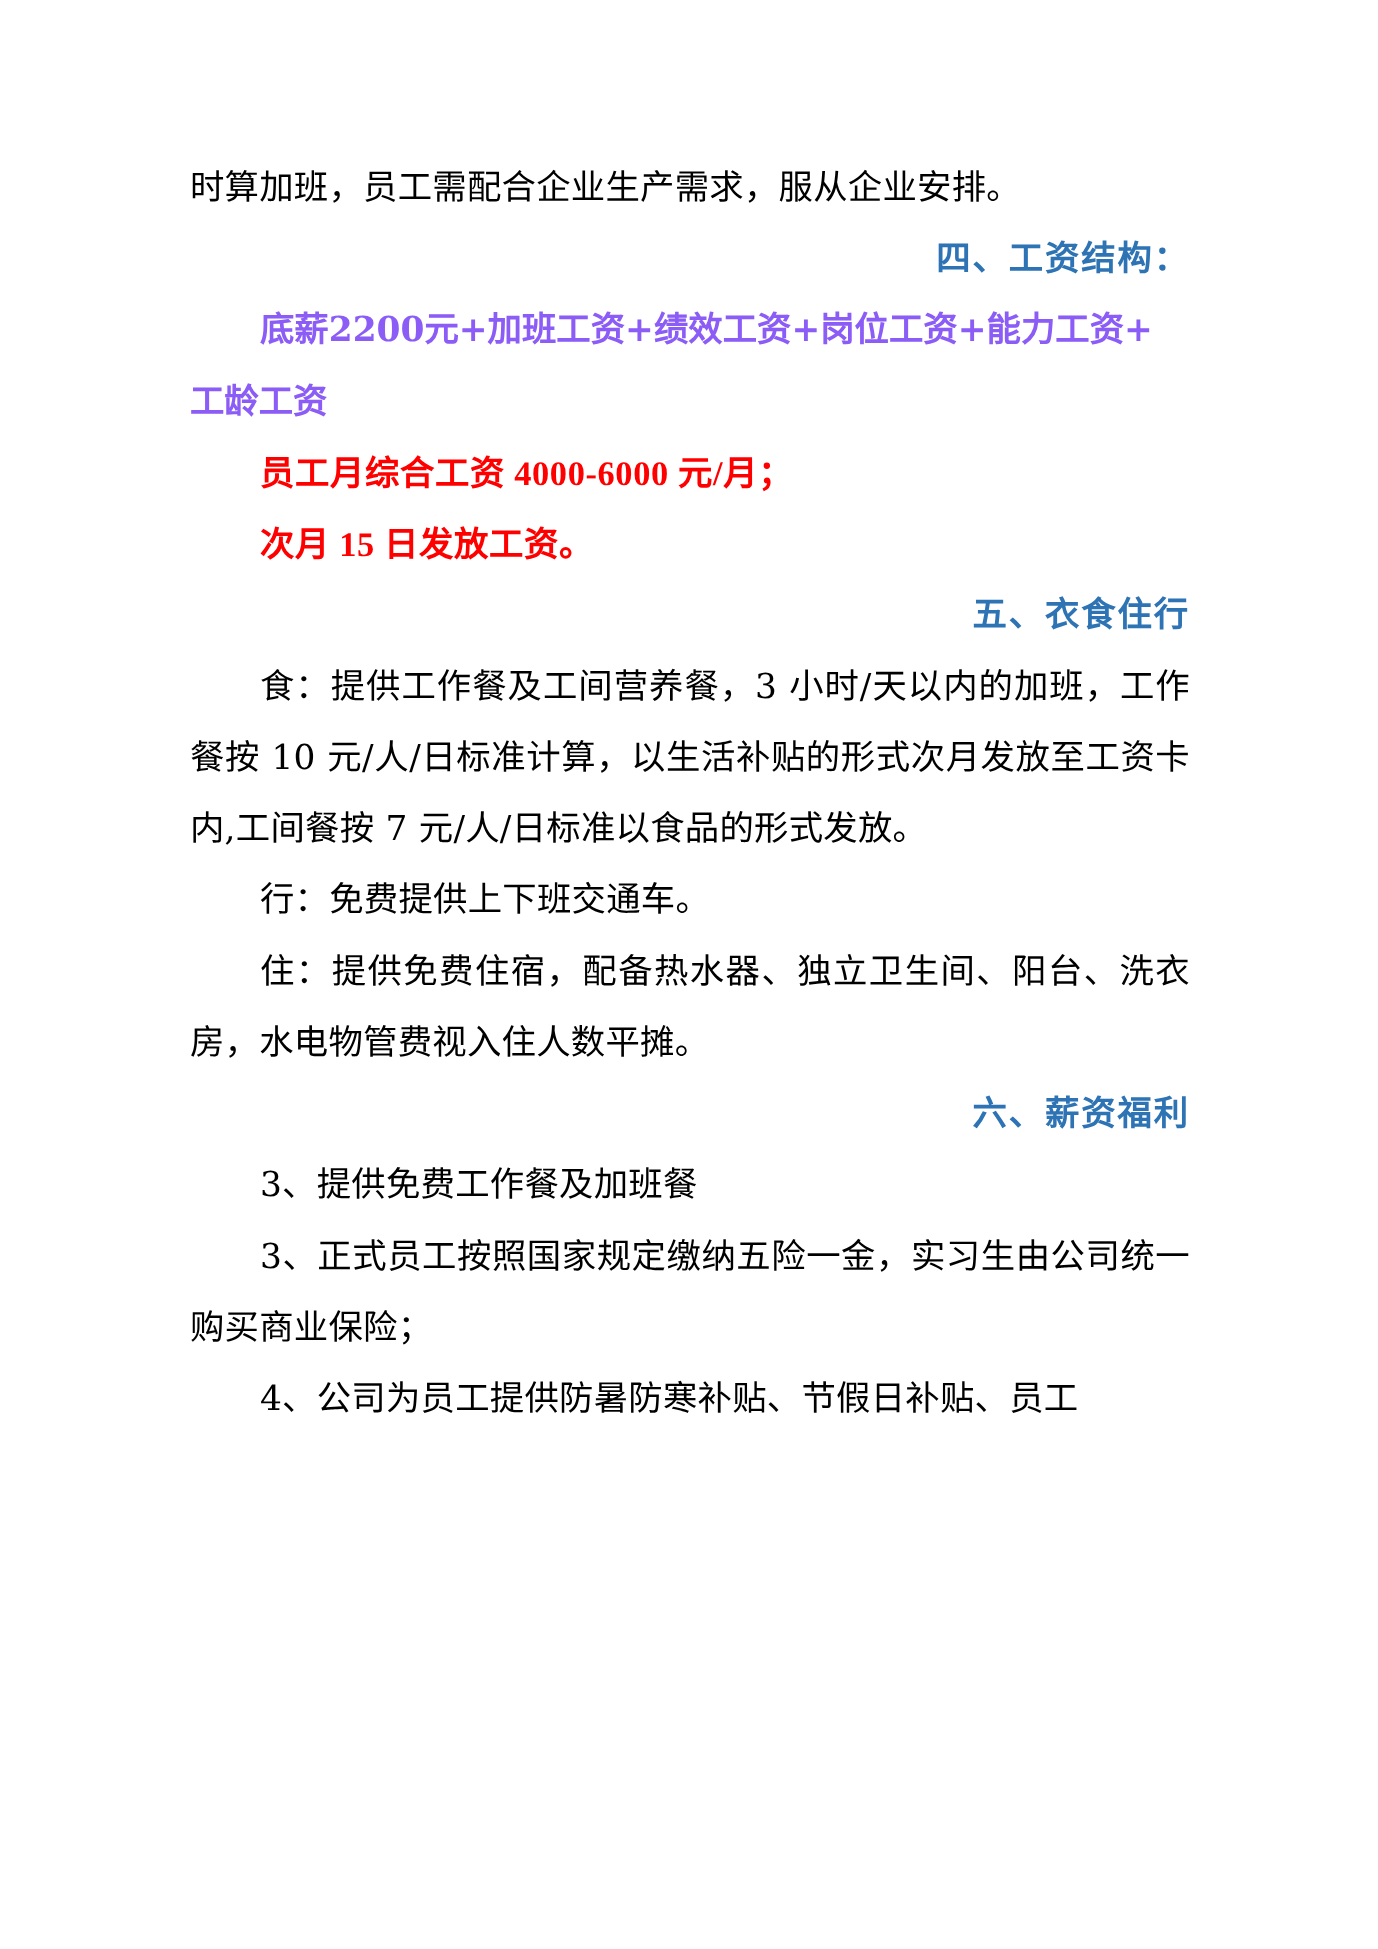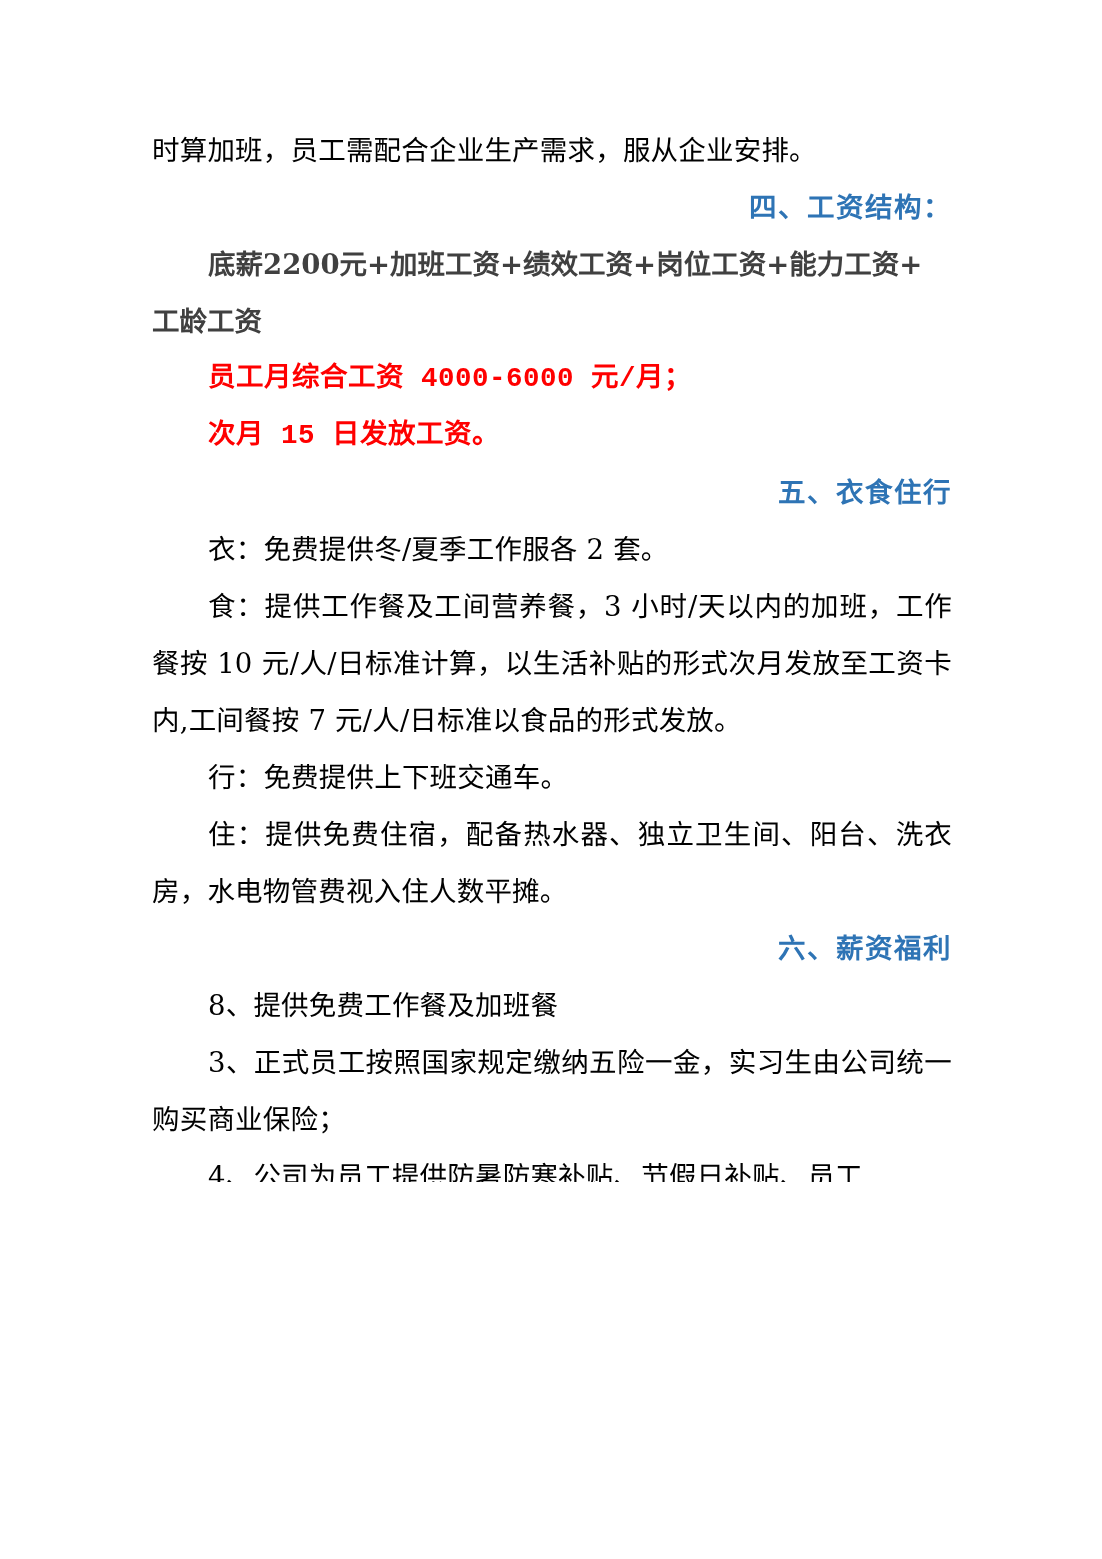--- a/index.html
+++ b/index.html
@@ -42,39 +42,39 @@
   .heading {
     font-size: 27.5px;
     line-height: 57px;
     color: #2e74b5;
     font-weight: bold;
     letter-spacing: 1.5px;
     font-family: "DejaVu Serif", "Liberation Serif", serif;
     text-align: right;
   }
   .red-bold {
-    color: #404040;
+    color: #8b5cf6;
     font-weight: bold;
     font-size: 27.5px;
     line-height: 57px;
     text-indent: 56px;
     letter-spacing: 0px;
     font-family: "DejaVu Serif", "Liberation Serif", serif;
   }
   .red-bold.cont {
     text-indent: 0;
   }
   .red-norm {
     color: #ff0000;
     font-weight: bold;
     font-size: 27.5px;
     line-height: 57px;
     text-indent: 56px;
     letter-spacing: 0.5px;
-    font-family: Liberation Mono, monospace;
+    font-family: Liberation Serif, serif;
   }
 </style>
 </head>
 <body>
 
 <div class="page">
   <div class="doc-body">
 
     <p class="para">时算加班，员工需配合企业生产需求，服从企业安排。</p>
 
@@ -82,31 +82,30 @@
 
     <p class="red-bold">底薪2200元+加班工资+绩效工资+岗位工资+能力工资+</p>
     <p class="red-bold cont">工龄工资</p>
 
     <p class="red-norm">员工月综合工资 4000-6000 元/月；</p>
 
     <p class="red-norm">次月 15 日发放工资。</p>
 
     <p class="heading">五、衣食住行</p>
 
-    <p class="para indent">衣：免费提供冬/夏季工作服各 2 套。</p>
 
     <p class="para indent">食：提供工作餐及工间营养餐，3 小时/天以内的加班，工作餐按 10 元/人/日标准计算，以生活补贴的形式次月发放至工资卡内,工间餐按 7 元/人/日标准以食品的形式发放。</p>
 
     <p class="para indent">行：免费提供上下班交通车。</p>
 
     <p class="para indent">住：提供免费住宿，配备热水器、独立卫生间、阳台、洗衣房，水电物管费视入住人数平摊。</p>
 
     <p class="heading">六、薪资福利</p>
 
 
-    <p class="para indent">8、提供免费工作餐及加班餐</p>
+    <p class="para indent">3、提供免费工作餐及加班餐</p>
 
     <p class="para indent">3、正式员工按照国家规定缴纳五险一金，实习生由公司统一购买商业保险；</p>
 
     <p class="para indent">4、公司为员工提供防暑防寒补贴、节假日补贴、员工</p>
 
   </div>
 </div>
 
 </body></html>

